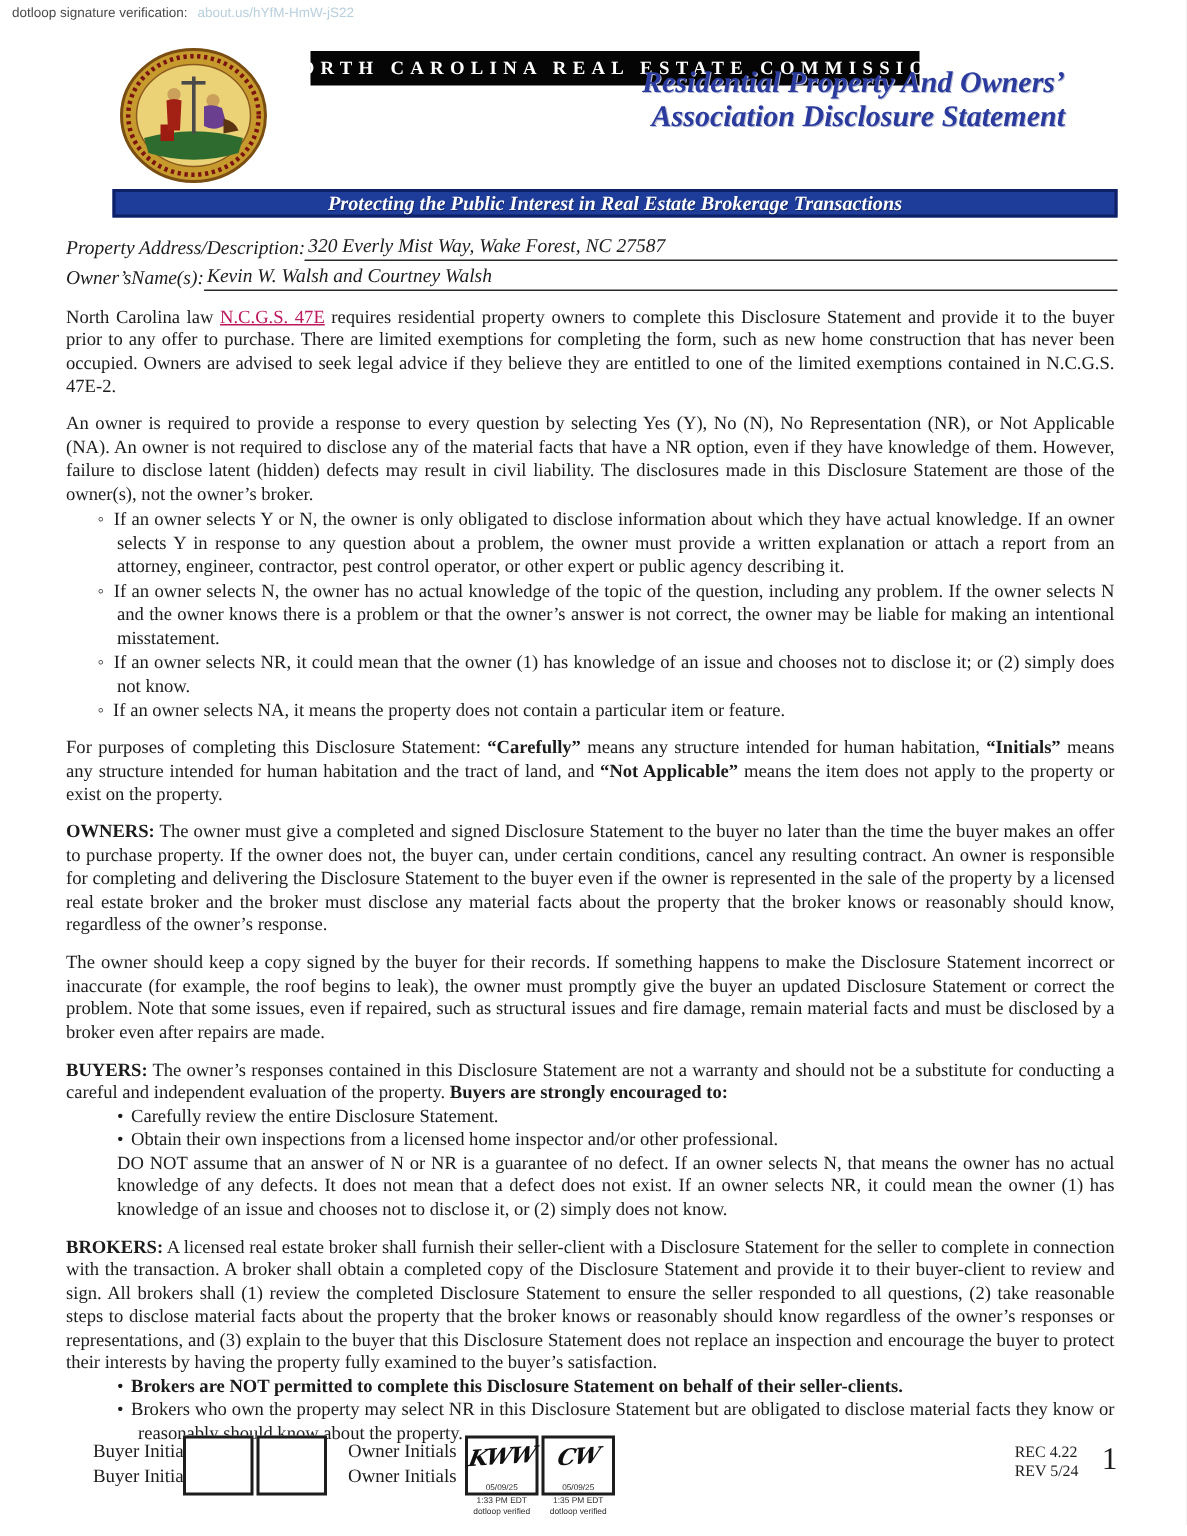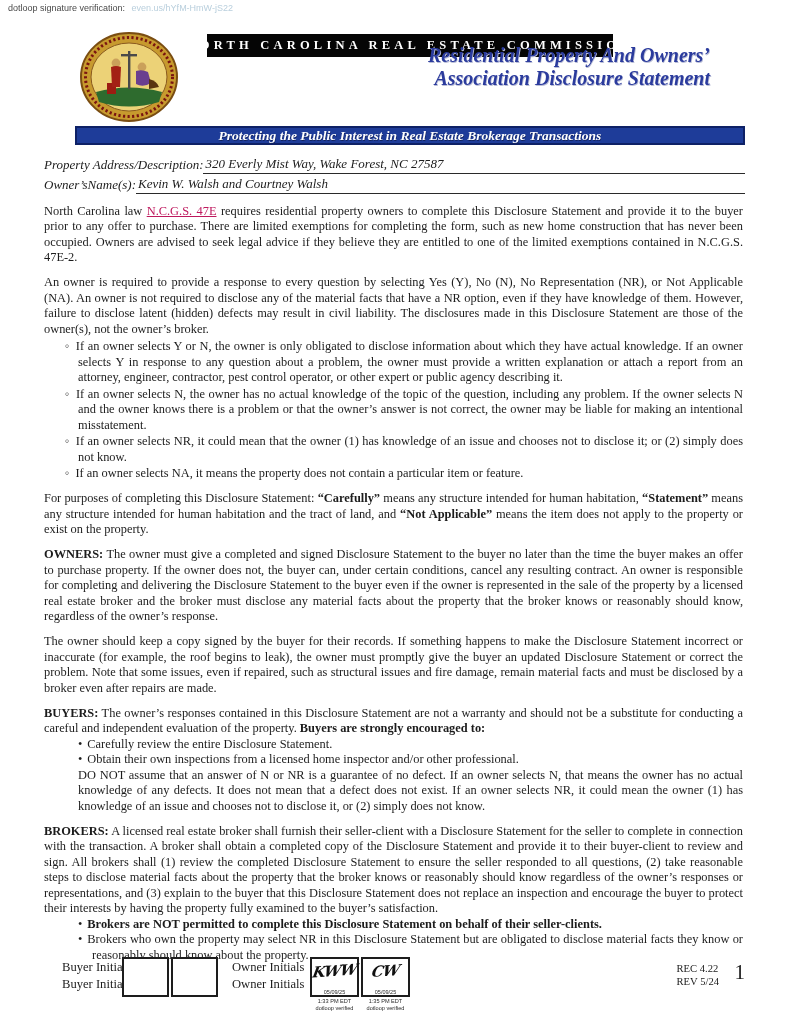--- a/index.html
+++ b/index.html
@@ -89,21 +89,21 @@
   .rec-block { position:absolute; right:26px; top:8px; font-size:10.6px; line-height:13px; text-align:left; }
   .page-num { position:absolute; right:0; top:6px; font-size:21px; }
 </style>
 </head>
 <body>
 
 <div class="page">
 
   <div class="verify-line">
     <span>dotloop signature verification:</span>
-    <a>even.us/hYfM-HmW-jS22</a>
+    <a>about.us/hYfM-HmW-jS22</a>
   </div>
 
   <div class="header">
     <svg class="seal" width="101" height="92" viewBox="0 0 101 92">
       <ellipse cx="50" cy="46" rx="48" ry="44" fill="#c-79a2e"></ellipse>
       <ellipse cx="50" cy="46" rx="48" ry="44" fill="#c79a2e" stroke="#7a4d12" stroke-width="2"></ellipse>
       <ellipse cx="50" cy="46" rx="43.5" ry="39.5" fill="none" stroke="#7a1410" stroke-width="3" stroke-dasharray="2.2 2.4"></ellipse>
       <ellipse cx="50" cy="46" rx="38" ry="34" fill="#ecd277" stroke="#8a5a1f" stroke-width="1"></ellipse>
       <path d="M17 61 Q50 52 83 61 L80 71 Q50 80 20 71 Z" fill="#2e6b2e"></path>
       <rect x="28" y="52" width="9" height="11" fill="#9c1c12"></rect>
@@ -144,21 +144,21 @@
 
     <p>An owner is required to provide a response to every question by selecting Yes (Y), No (N), No Representation (NR), or Not Applicable (NA). An owner is not required to disclose any of the material facts that have a NR option, even if they have knowledge of them. However, failure to disclose latent (hidden) defects may result in civil liability. The disclosures made in this Disclosure Statement are those of the owner(s), not the owner’s broker.</p>
 
     <ul class="circle-bullets">
       <li>If an owner selects Y or N, the owner is only obligated to disclose information about which they have actual knowledge. If an owner selects Y in response to any question about a problem, the owner must provide a written explanation or attach a report from an attorney, engineer, contractor, pest control operator, or other expert or public agency describing it.</li>
       <li>If an owner selects N, the owner has no actual knowledge of the topic of the question, including any problem. If the owner selects N and the owner knows there is a problem or that the owner’s answer is not correct, the owner may be liable for making an intentional misstatement.</li>
       <li>If an owner selects NR, it could mean that the owner (1) has knowledge of an issue and chooses not to disclose it; or (2) simply does not know.</li>
       <li>If an owner selects NA, it means the property does not contain a particular item or feature.</li>
     </ul>
 
-    <p><span>For purposes of completing this Disclosure Statement: </span><b>“Carefully”</b><span> means any structure intended for human habitation, </span><b>“Statement”</b><span> means any structure intended for human habitation and the tract of land, and </span><b>“Not Applicable”</b><span> means the item does not apply to the property or exist on the property.</span></p>
+    <p><span>For purposes of completing this Disclosure Statement: </span><b>“Carefully”</b><span> means any structure intended for human habitation, </span><b>“Initials”</b><span> means any structure intended for human habitation and the tract of land, and </span><b>“Not Applicable”</b><span> means the item does not apply to the property or exist on the property.</span></p>
 
     <p><b>OWNERS:</b><span> The owner must give a completed and signed Disclosure Statement to the buyer no later than the time the buyer makes an offer to purchase property. If the owner does not, the buyer can, under certain conditions, cancel any resulting contract. An owner is responsible for completing and delivering the Disclosure Statement to the buyer even if the owner is represented in the sale of the property by a licensed real estate broker and the broker must disclose any material facts about the property that the broker knows or reasonably should know, regardless of the owner’s response.</span></p>
 
     <p>The owner should keep a copy signed by the buyer for their records. If something happens to make the Disclosure Statement incorrect or inaccurate (for example, the roof begins to leak), the owner must promptly give the buyer an updated Disclosure Statement or correct the problem. Note that some issues, even if repaired, such as structural issues and fire damage, remain material facts and must be disclosed by a broker even after repairs are made.</p>
 
     <p><b>BUYERS:</b><span> The owner’s responses contained in this Disclosure Statement are not a warranty and should not be a substitute for conducting a careful and independent evaluation of the property. </span><b>Buyers are strongly encouraged to:</b></p>
     <p class="flat-bullet tight">Carefully review the entire Disclosure Statement.</p>
     <p class="flat-bullet tight">Obtain their own inspections from a licensed home inspector and/or other professional.</p>
     <p class="tight">DO NOT assume that an answer of N or NR is a guarantee of no defect. If an owner selects N, that means the owner has no actual knowledge of any defects. It does not mean that a defect does not exist. If an owner selects NR, it could mean the owner (1) has knowledge of an issue and chooses not to disclose it, or (2) simply does not know.</p>
 

